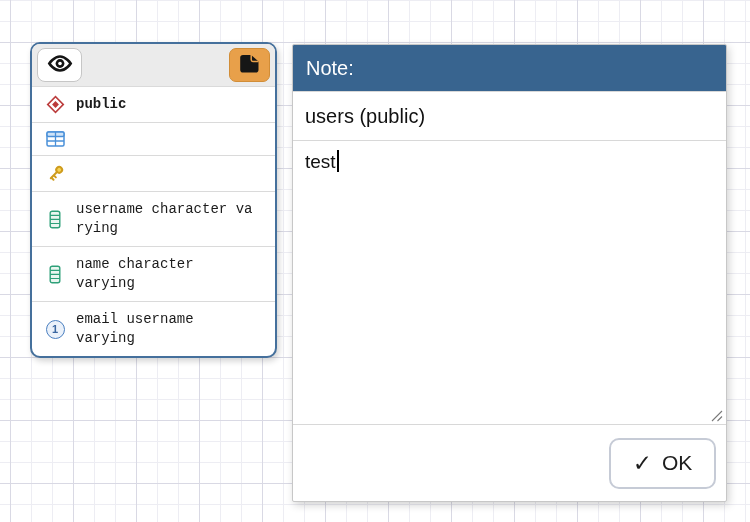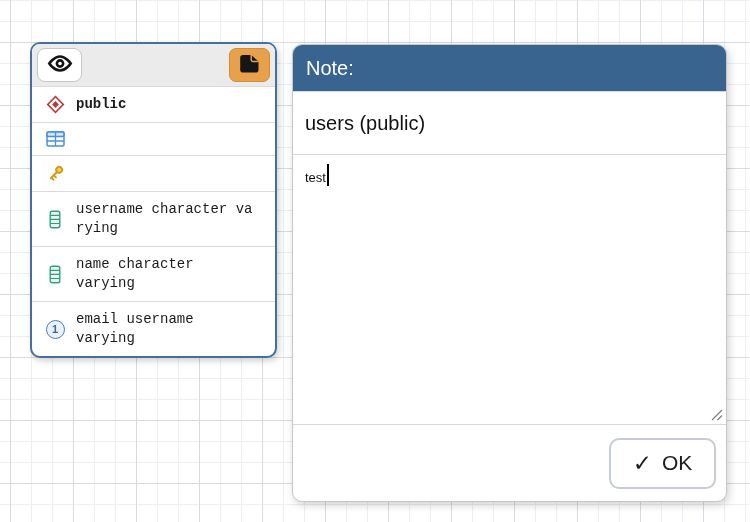--- a/index.html
+++ b/index.html
@@ -64,44 +64,44 @@
     color: #3a66a0; font-size: 11px; font-weight: bold;
     display: flex; align-items: center; justify-content: center;
   }
 
   
   .dialog {
     position: absolute; left: 292px; top: 44px;
     width: 435px; height: 458px;
     background: #fff;
     border: 1px solid #c7c7c7;
-    border-radius: 10px;
+    border-radius: 2px;
     box-shadow: 2px 3px 8px rgba(0,0,0,.18);
     display: flex; flex-direction: column;
     overflow: hidden;
   }
   .dialog-header {
     height: 46px; flex: none;
     background: #38648f; color: #fff;
     font-size: 20px;
     display: flex; align-items: center;
     padding: 0 13px;
   }
   .dialog-subtitle {
-    height: 64px; flex: none;
+    height: 50px; flex: none;
     font-size: 20px; color: #111;
     display: flex; align-items: center;
     padding: 0 12px;
     border-top: 1px solid #d8d8d8;
     border-bottom: 1px solid #d8d8d8;
   }
   .dialog-textarea {
     flex: 1;
     position: relative;
-    font-size: 13px; color: #111;
+    font-size: 19px; color: #111;
     padding: 9px 12px;
     cursor: text;
   }
   .caret {
     display: inline-block; width: 2px; height: 22px;
     background: #000; vertical-align: -4px; margin-left: 1px;
   }
   .resize-handle {
     position: absolute; right: 2px; bottom: 2px;
     width: 16px; height: 16px; cursor: nwse-resize;

